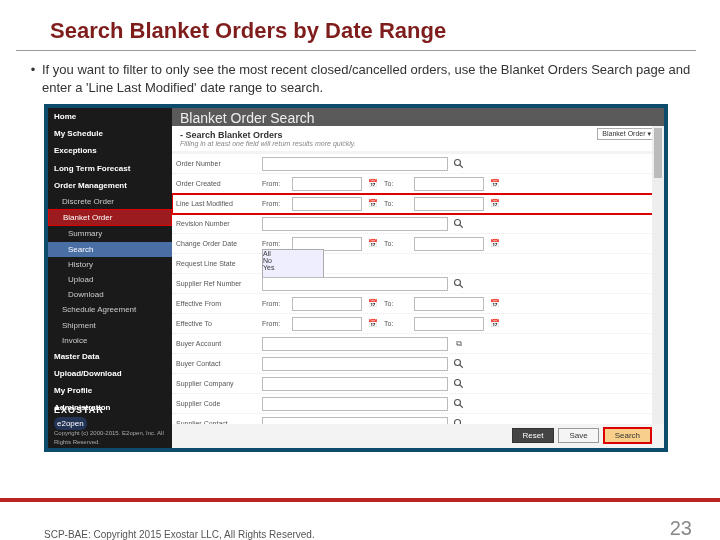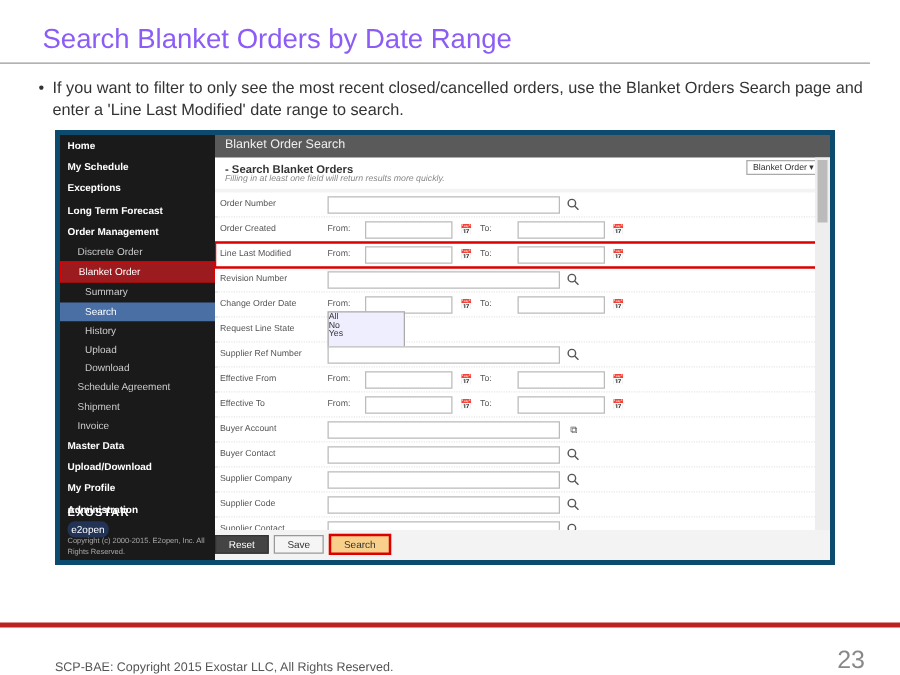--- a/index.html
+++ b/index.html
@@ -1,45 +1,45 @@
 <!DOCTYPE html>
 <html><head>
 <meta charset="utf-8">
 <style>
 html,body{margin:0;padding:0;width:720px;height:540px;font-family:Arial,Helvetica,sans-serif;background:#fff;color:#333;overflow:hidden}
 .slide{position:relative;width:720px;height:540px}
-.title{font-size:22px;font-weight:normal;color:#8b5cf6;padding:18px 0 6px 34px;border-bottom:1px solid #999;margin:0 24px 10px 0}
+.title{font-size:22px;font-weight:bold;color:#7f1d1d;padding:18px 0 6px 34px;border-bottom:1px solid #999;margin:0 24px 10px 16px}
 .bullet{display:flex;font-size:13px;line-height:1.35;padding:0 28px 0 24px;margin-bottom:8px}
 .bullet .dot{width:18px;flex:0 0 18px;text-align:center}
 .shot{margin:0 0 0 44px;width:616px;height:340px;border:4px solid #0c4a6e;position:relative;background:#f3f3f3;overflow:hidden;font-size:8px}
 .shot .sidebar{position:absolute;left:0;top:0;width:124px;height:100%;background:#1a1a1a;color:#eee;font-size:8px;line-height:1.4}
 .shot .sidebar .grp{padding:3px 6px;font-weight:bold;color:#fff}
 .shot .sidebar .item{padding:2px 6px 2px 14px;color:#ccc}
 .shot .sidebar .hl{background:#9c1b1f;padding:2px 6px 2px 14px;color:#fff;border:1px solid #d00}
 .shot .sidebar .sel{background:#4a6fa5;color:#fff}
 .shot .sidebar .item.sub{padding-left:20px}
 .shot .sidebar .logo{position:absolute;bottom:32px;left:6px;font-size:9px;color:#fff;font-weight:bold;letter-spacing:1px}
 .shot .sidebar .logo2{position:absolute;bottom:18px;left:6px;padding:1px 3px;background:#235;color:#fff;font-size:8px;border-radius:6px}
 .shot .sidebar .copy{position:absolute;bottom:2px;left:6px;font-size:6px;color:#aaa}
-.shot .topbar{position:absolute;left:124px;top:0;right:0;height:18px;background:#5a5a5a;color:#eee;padding:2px 8px;font-size:10px}
+.shot .topbar{position:absolute;left:124px;top:0;right:0;height:18px;background:#5a5a5a;color:#eee;padding:2px 8px;font-size:14px}
 .shot .hdr{position:absolute;left:124px;top:18px;right:0;padding:4px 8px;background:#fff}
 .shot .hdr h4{margin:0;font-size:9px}
 .shot .hdr .sub{font-size:7px;color:#888;font-style:italic}
 .shot .hdr .pick{position:absolute;right:8px;top:2px;border:1px solid #aaa;background:#fff;padding:1px 4px;font-size:7px}
 .shot .form{position:absolute;left:124px;top:46px;right:8px;bottom:24px;background:#fff;overflow:hidden}
 .shot .row{display:flex;align-items:center;height:19px;border-bottom:1px dotted #e8e8e8;padding:0 4px;gap:4px}
 .shot .row .lbl{flex:0 0 82px;font-size:7px;color:#555}
 .shot .row .lbl2{flex:0 0 26px;font-size:7px;color:#555}
 .shot .row input[type=text]{height:12px;border:1px solid #bbb;font-size:7px;padding:0 2px;background:#fff}
 .shot .row .w1{width:180px}
 .shot .row .w2{width:64px}
 .shot .row .ic{width:14px;height:14px;display:inline-flex;align-items:center;justify-content:center;color:#555}
 .shot .row.hl2{outline:2px solid #d00;outline-offset:-1px}
 .shot .row .sel2{border:1px solid #aaa;height:12px;width:60px;font-size:7px;background:#eef}
-.shot .btnbar{position:absolute;left:124px;right:8px;bottom:4px;height:18px;display:flex;gap:4px;align-items:center;padding-right:4px}
+.shot .btnbar{position:absolute;left:124px;right:8px;bottom:4px;height:18px;display:flex;justify-content:flex-end;gap:4px;align-items:center;padding-right:4px}
 .shot .btnbar .btn{font-size:8px;padding:2px 10px;border:1px solid #999;background:#f5f5f5}
 .shot .btnbar .btn.dark{background:#444;color:#fff;border-color:#333}
 .shot .btnbar .btn.srch{background:#f9d08b;border:2px solid #d00}
 .shot .scroll{position:absolute;right:0;top:18px;bottom:24px;width:12px;background:#eee}
 .shot .scroll .thumb{width:8px;height:50px;background:#bbb;margin:2px}
 .redband{position:absolute;left:0;bottom:38px;width:100%;height:4px;background:#b22}
 .footer{position:absolute;left:0;bottom:0;width:100%;height:34px;display:flex;align-items:flex-end;justify-content:space-between;padding:0 28px 0 44px;box-sizing:border-box;font-size:10px;color:#555}
 .footer .pg{font-size:20px;color:#888}
 svg{width:12px;height:12px}
 </style>

